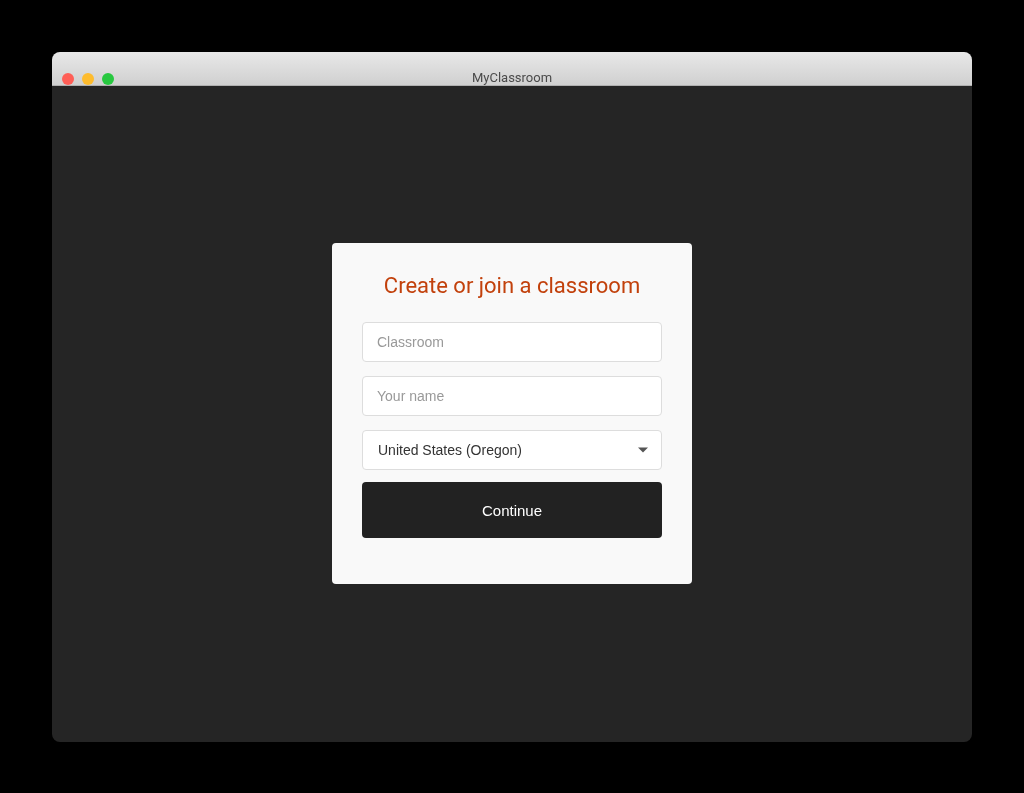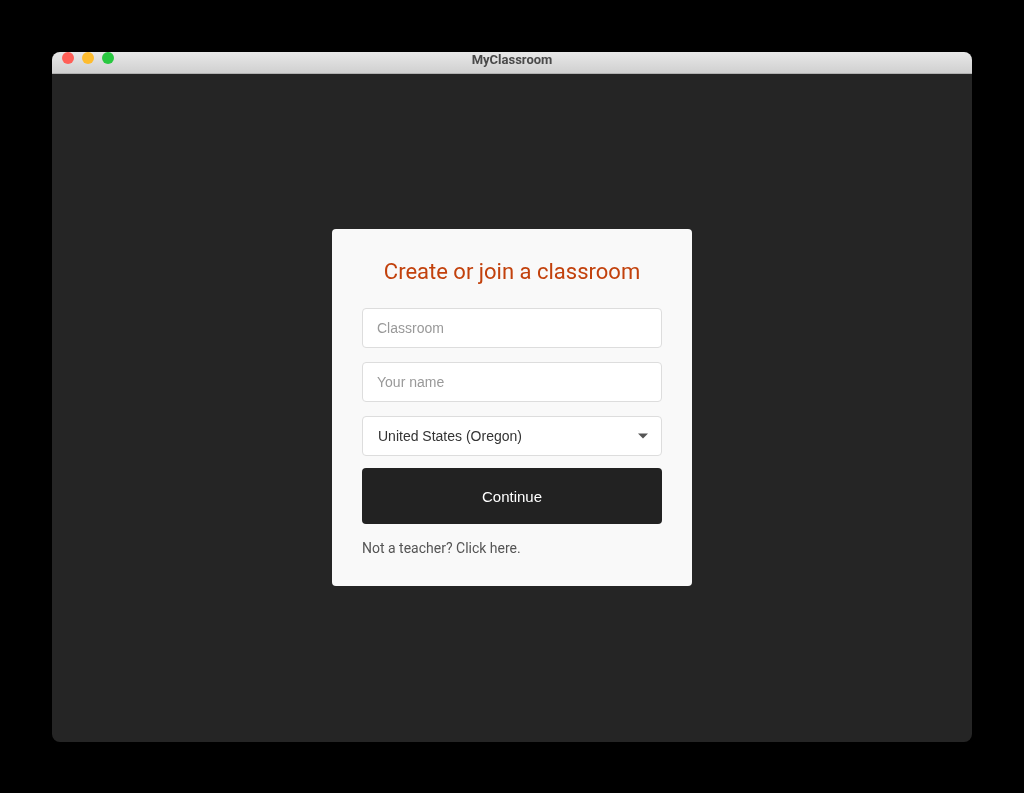--- a/index.html
+++ b/index.html
@@ -23,27 +23,26 @@
       height: 690px;
       background: #252525;
       border-radius: 8px;
       overflow: hidden;
       box-shadow: 0 20px 60px rgba(0,0,0,0.5);
       display: flex;
       flex-direction: column;
     }
     
     .titlebar {
-      height: 22px;
+      height: 34px;
       background: linear-gradient(to bottom, #e8e8e8, #d0d0d0);
       display: flex;
-      align-items: flex-start;
+      align-items: flex-end;
       position: relative;
       border-bottom: 1px solid #b0b0b0;
-      font-weight: bold;
     }
     
     .traffic-lights {
       display: flex;
       gap: 8px;
       padding-left: 10px;
     }
     
     .traffic-light {
       width: 12px;
@@ -178,16 +177,15 @@
 
       <div class="select-wrapper">
         <select class="select-field">
           <option>United States (Oregon)</option>
         </select>
         <div class="select-arrow"></div>
       </div>
 
       <button class="continue-button">Continue</button>
 
-      <div class="footer-link">Not a teacher? Click here.</div>
     </div>
   </div>
 </div>
 
 </body></html>

